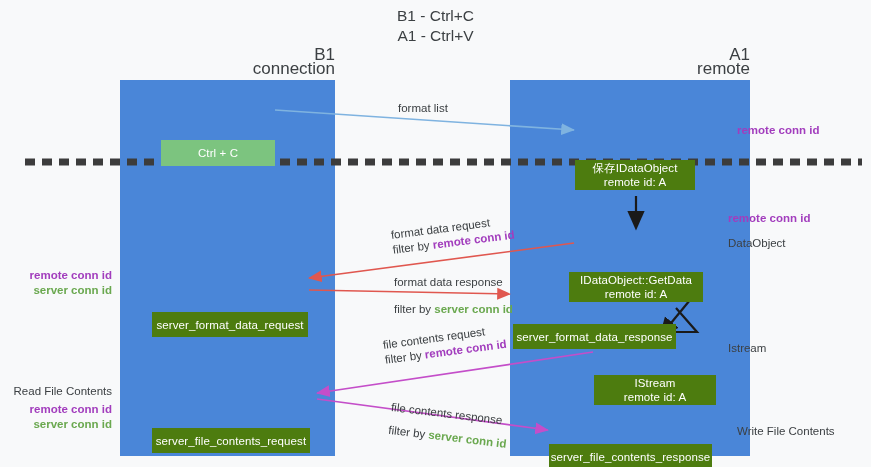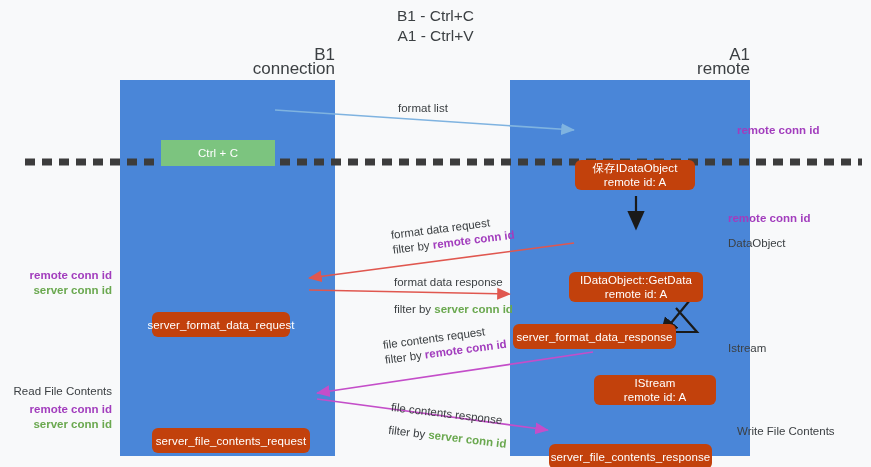--- a/index.html
+++ b/index.html
@@ -53,21 +53,21 @@
     align-items: center;
     justify-content: center;
     color: #ffffff;
     font-size: 11.5px;
     line-height: 14px;
     text-align: center;
     letter-spacing: .1px;
     margin-top: 44px;
   }
   .node.green { background: #7cc47f; }
-  .node.orange { background: #c2410c; border-radius: 6px; }
+  .node.orange { background: #4d7c0f; }
   .node .l2 { font-weight: 400; }
 
   
   .note {
     font-size: 11.5px;
     line-height: 15px;
     color: #3c4043;
     white-space: nowrap;
   }
   .note.bold-purple {
@@ -163,21 +163,21 @@
     <div>保存IDataObject</div>
     <div class="l2">remote id: A</div>
   </div>
 
 
   <div class="abs node orange" style="left:569px; top:228px; width:134px; height:30px;">
     <div>IDataObject::GetData</div>
     <div class="l2">remote id: A</div>
   </div>
 
-  <div class="abs node orange" style="left:152px; top:268px; width:138px; height:25px;">
+  <div class="abs node orange" style="left:152px; top:268px; width:156px; height:25px;">
     <div>server_format_data_request</div>
   </div>
 
   <div class="abs node orange" style="left:513px; top:280px; width:163px; height:25px;">
     <div>server_format_data_response</div>
   </div>
 
   <div class="abs node orange" style="left:594px; top:331px; width:122px; height:30px;">
     <div>IStream</div>
     <div class="l2">remote id: A</div>

